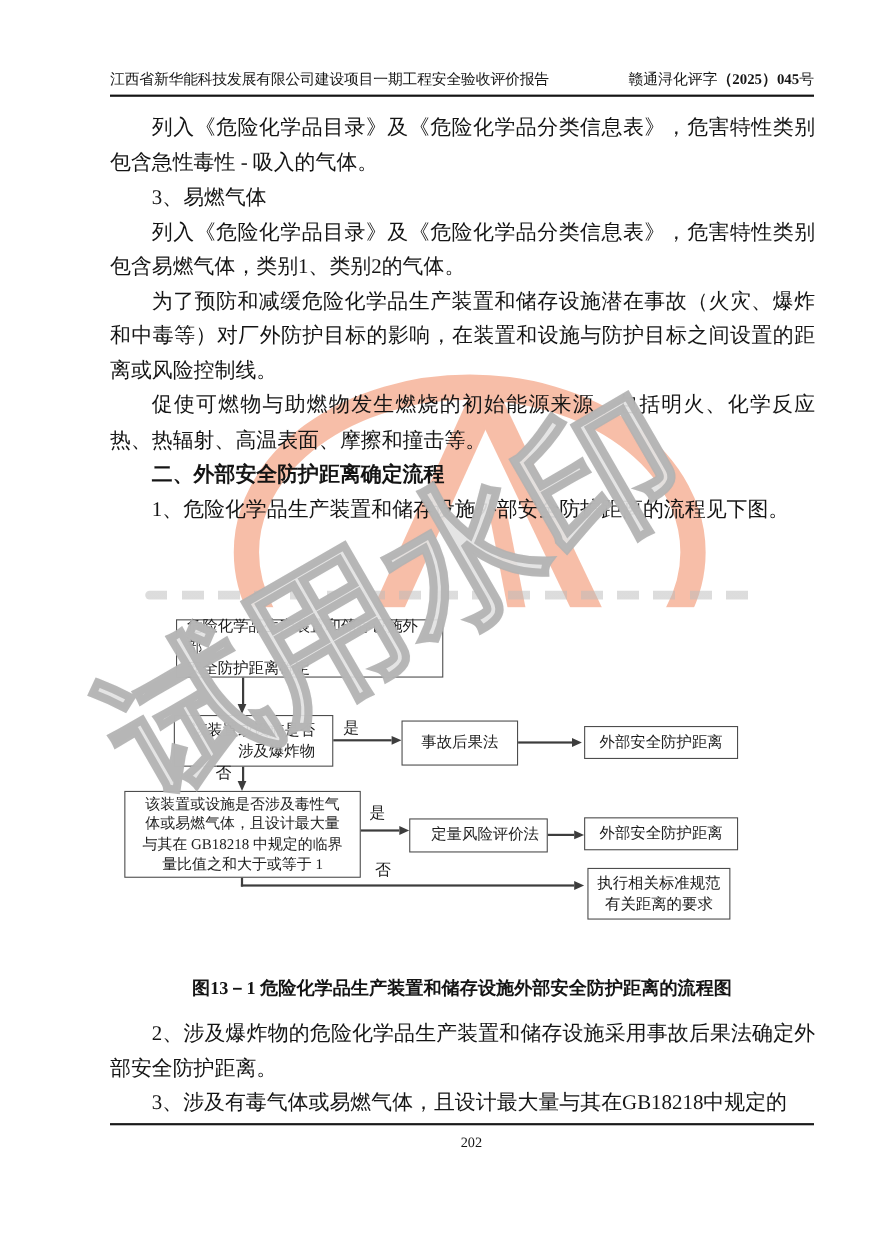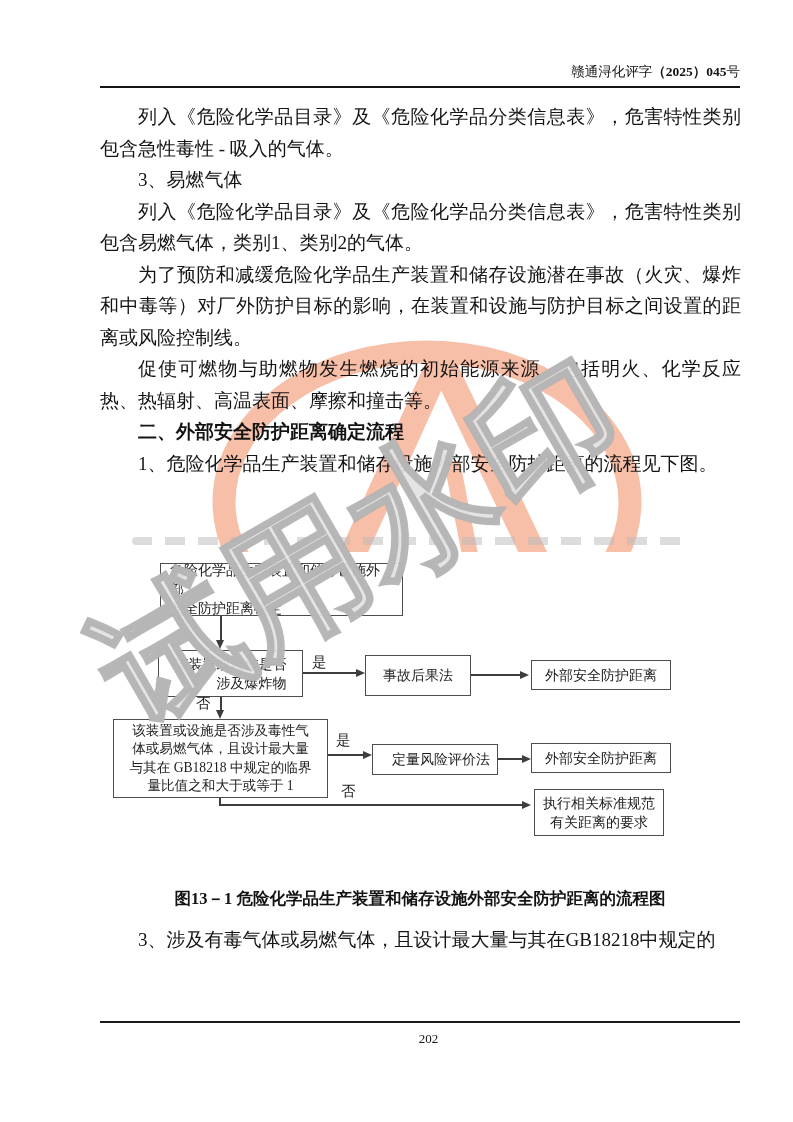--- a/index.html
+++ b/index.html
@@ -69,20 +69,21 @@
         </clipPath>
       <g clip-path="url(#wmclip)">
         <ellipse class="wm-stroke" cx="427" cy="502" rx="203" ry="150" stroke-width="23" stroke="#f5a98b"></ellipse>
         <path class="wm-stroke" d="M 441 360 L 313 642" stroke-width="26" stroke="#f5a98b"></path>
         <path class="wm-stroke" d="M 441 360 L 569 628" stroke-width="26" stroke="#f5a98b"></path>
         <path class="wm-stroke" d="M 452 462 L 487 642" stroke-width="16" stroke="#f5a98b"></path>
       </g>
     </g>
   </svg>
 
+  <div class="hdr-left">江西省新华能科技发展有限公司建设项目一期工程安全验收评价报告</div>
   <div class="hdr-right"><span>赣通浔化评字</span><span class="num">（2025）045</span><span>号</span></div>
   <div class="hdr-rule"></div>
 
   <div class="bodytext">
     <p>列入《危险化学品目录》及《危险化学品分类信息表》，危害特性类别包含急性毒性 - 吸入的气体。</p>
     <p>3、易燃气体</p>
     <p>列入《危险化学品目录》及《危险化学品分类信息表》，危害特性类别包含易燃气体，类别1、类别2的气体。</p>
     <p>为了预防和减缓危险化学品生产装置和储存设施潜在事故（火灾、爆炸和中毒等）对厂外防护目标的影响，在装置和设施与防护目标之间设置的距离或风险控制线。</p>
     <p>促使可燃物与助燃物发生燃烧的初始能源来源，包括明火、化学反应热、热辐射、高温表面、摩擦和撞击等。</p>
     <p class="bold">二、外部安全防护距离确定流程</p>
@@ -136,20 +137,21 @@
     <div class="fc-label" style="left:241px;top:230px;">否</div>
     <div class="ah-right" style="left:422px;top:248.5px;"></div>
 
     <div class="fc-box" style="left:434px;top:237px;width:130px;height:47px;">执行相关标准规范
 有关距离的要求</div>
   </div>
 
   <div class="caption">图13－1 危险化学品生产装置和储存设施外部安全防护距离的流程图</div>
 
   <div class="closing">
+    <p>2、涉及爆炸物的危险化学品生产装置和储存设施采用事故后果法确定外部安全防护距离。</p>
     <p>3、涉及有毒气体或易燃气体，且设计最大量与其在GB18218中规定的</p>
   </div>
 
   <div class="ftr-rule"></div>
   <div class="page-num">202</div>
 
   <div class="wm-streak"></div>
   <div class="wm-text">试用水印</div>
 </div>
 

